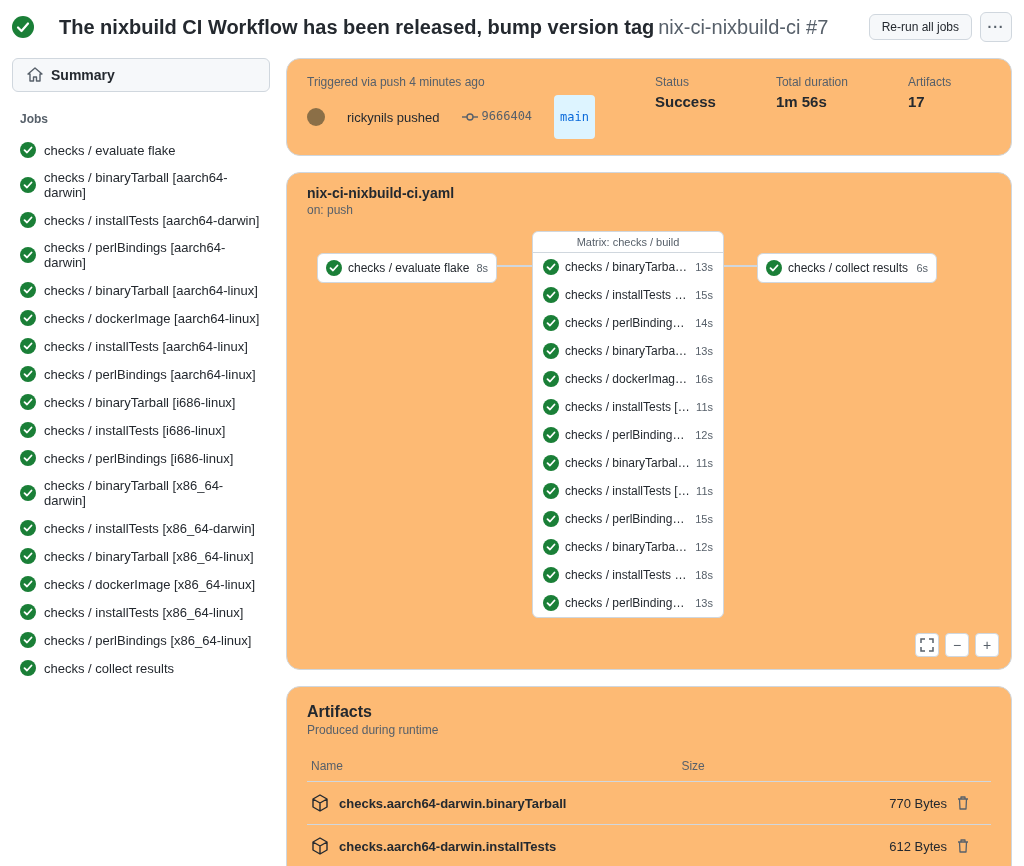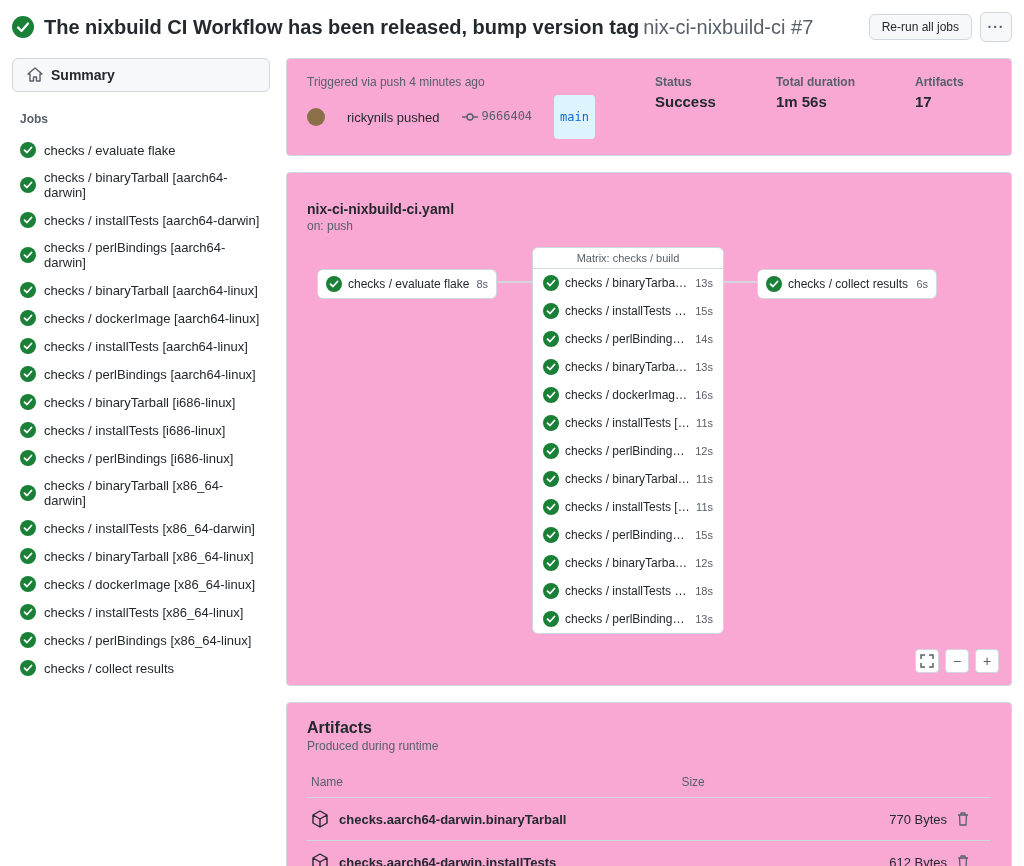--- a/index.html
+++ b/index.html
@@ -13,21 +13,21 @@
   }
   .header-row {
     display: flex;
     align-items: center;
     gap: 8px;
     margin-bottom: 16px;
   }
   .title-block {
     display: flex;
     align-items: center;
-    gap: 10px;
+    gap: 25px;
     flex: 1;
   }
   .title-main {
     font-size: 20px;
     font-weight: 600;
   }
   .title-sub {
     font-size: 20px;
     font-weight: 400;
     color: #57606a;
@@ -94,34 +94,33 @@
   }
   .main {
     flex: 1;
     display: flex;
     flex-direction: column;
     gap: 16px;
     min-width: 0;
   }
   .card {
     border: 1px solid #d0d7de;
-    border-radius: 4px;
-    background: #f9a8d4;
+    border-radius: 14px;
+    background: #fdba74;
   }
   .meta-card {
     padding: 16px 20px;
     display: flex;
     gap: 60px;
   }
   .meta-col { }
   .meta-label {
     font-size: 12px;
     color: #57606a;
     margin-bottom: 4px;
-    font-weight: bold;
   }
   .meta-value {
     font-size: 15px;
     font-weight: 600;
   }
   .meta-trigger {
     font-size: 12px;
     color: #57606a;
     margin-bottom: 6px;
   }
@@ -147,21 +146,21 @@
   }
   .branch-tag {
     font-family: ui-monospace, SFMono-Regular, Menlo, monospace;
     font-size: 12px;
     background: #ddf4ff;
     color: #0969da;
     padding: 15px 6px;
     border-radius: 4px;
   }
   .workflow-card {
-    padding: 28px 20px 30px 20px;
+    padding: 12px 20px 30px 20px;
     position: relative;
   }
   .wf-title {
     font-size: 14px;
     font-weight: 600;
   }
   .wf-sub {
     font-size: 12px;
     color: #57606a;
     margin-top: 2px;

